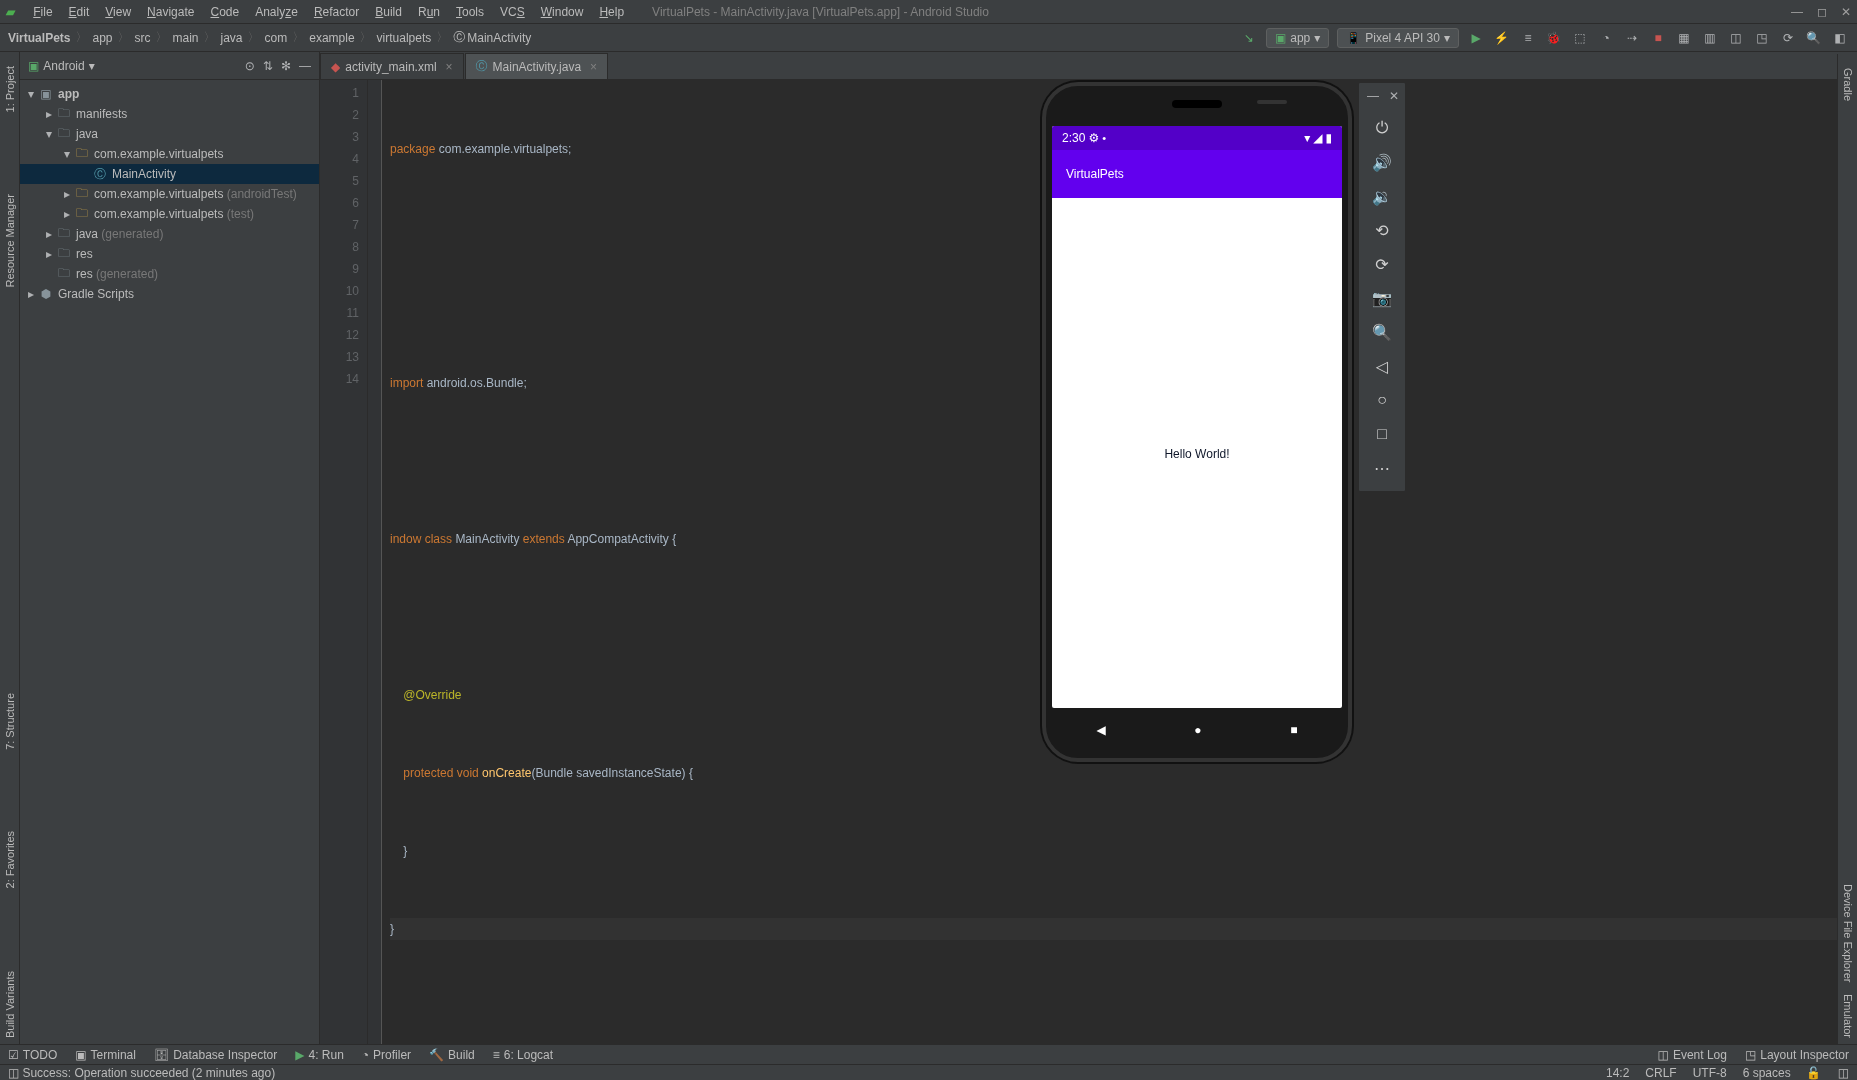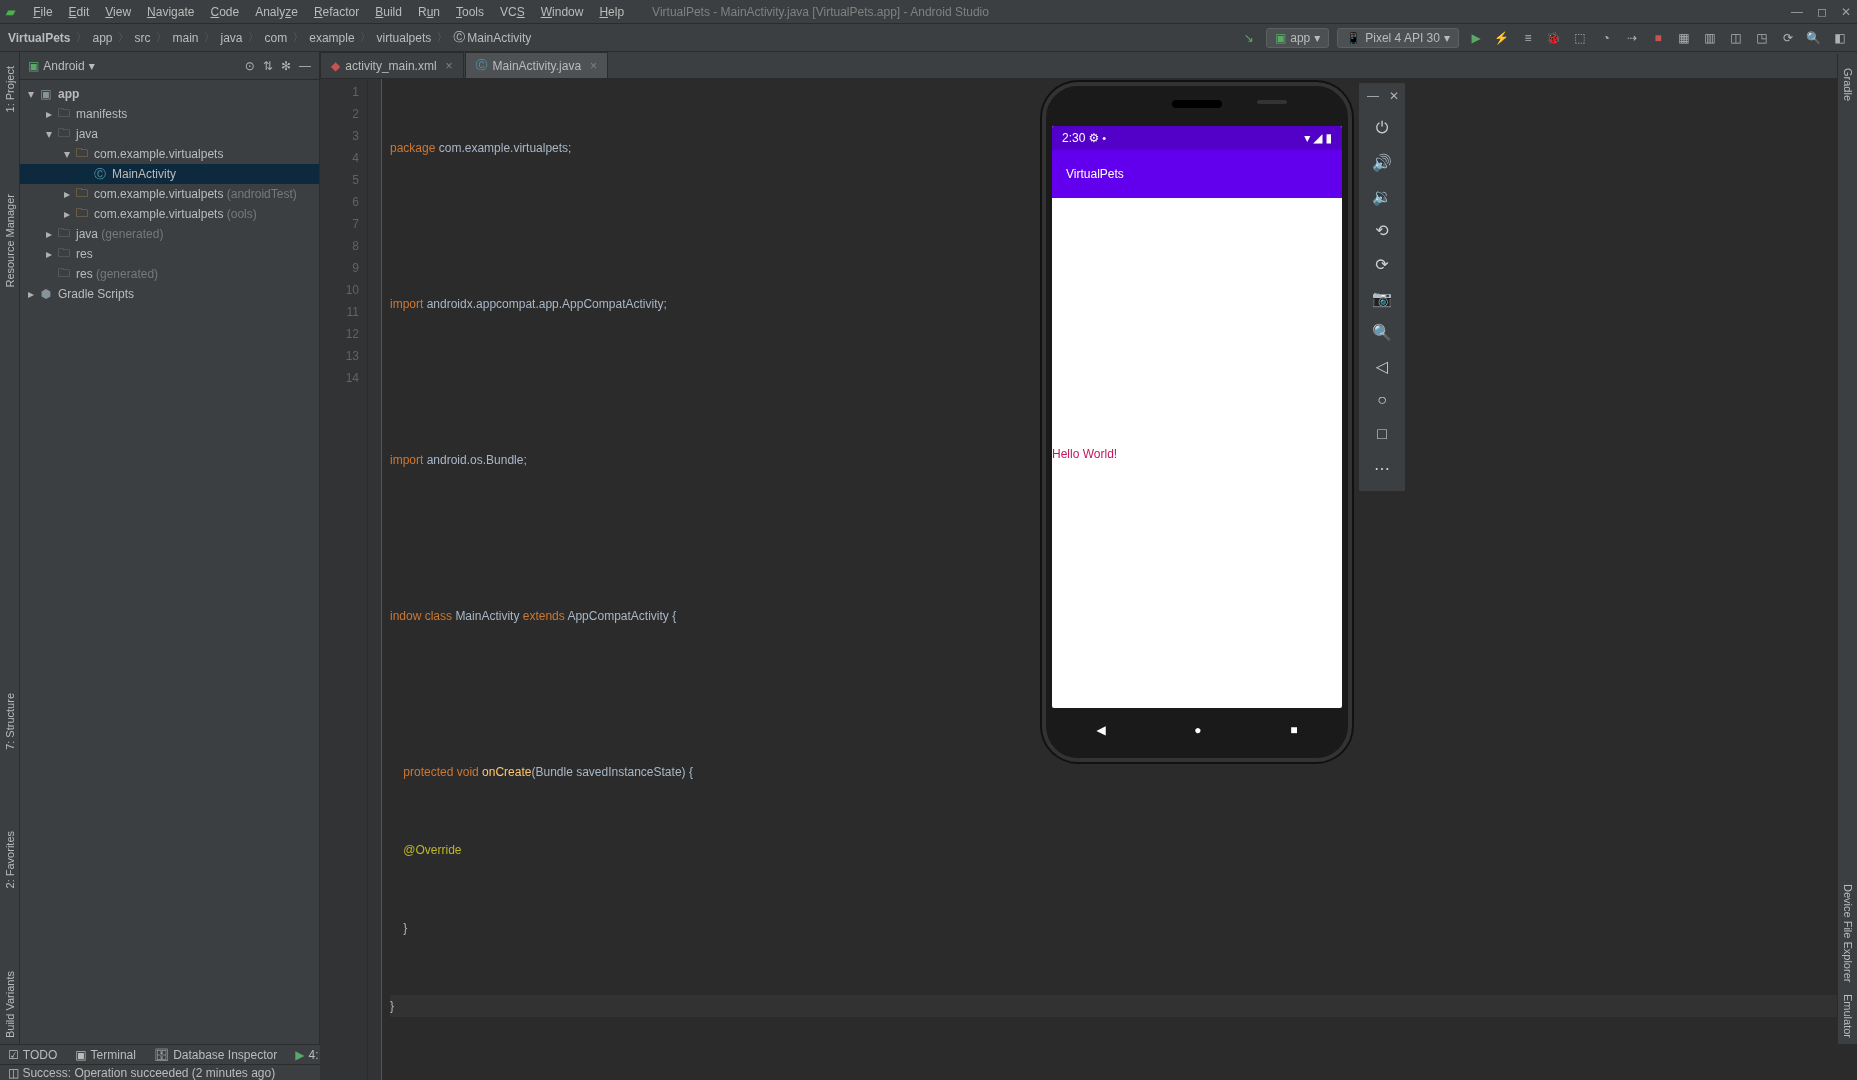--- a/index.html
+++ b/index.html
@@ -52,21 +52,21 @@
 .field{color:#9876aa;font-style:italic;}
 .code-line{height:22px;margin-top:12px;}
 .editor-ann{position:absolute;right:8px;top:4px;color:#3d8b3d;font-size:14px;}
 
 .emulator-panel{position:absolute;left:1042px;top:82px;width:362px;height:680px;display:flex;align-items:flex-start;}
 .device-frame{width:310px;height:680px;background:#1a1a1a;border-radius:36px;border:4px solid #333;position:relative;overflow:hidden;box-shadow:0 0 0 2px #111;}
 .device-screen{position:absolute;left:6px;right:6px;top:40px;bottom:50px;background:#fff;border-radius:2px;overflow:hidden;}
 .status-bar{height:22px;background:#5300c8;color:#fff;display:flex;align-items:center;padding:12px 10px;font-size:11px;}
 .status-bar .right{margin-left:auto;display:flex;gap:3px;}
 .app-bar{height:48px;background:#6200ee;color:#fff;display:flex;align-items:center;padding:0 14px;font-size:17px;font-weight:500;}
-.app-content{height:calc(100% - 70px);display:flex;align-items:center;justify-content:flex-start;color:#be185d;font-size:13px;}
+.app-content{height:calc(100% - 70px);display:flex;align-items:center;justify-content:center;color:#0f172a;font-size:13px;}
 .nav-bar{position:absolute;left:6px;right:6px;bottom:12px;height:32px;display:flex;align-items:center;justify-content:space-around;color:#fff;}
 .notch{position:absolute;top:14px;left:50%;transform:translateX(-50%);width:50px;height:8px;background:#000;border-radius:4px;}
 .speaker{position:absolute;top:14px;left:70%;width:30px;height:4px;background:#333;border-radius:2px;}
 .emulator-sidebar{position:absolute;left:1358px;top:82px;width:48px;background:#3c3f41;border:1px solid #2b2b2b;border-radius:2px;display:flex;flex-direction:column;align-items:center;padding:6px 0;}
 .emu-titlebar{height:18px;width:100%;display:flex;justify-content:flex-end;gap:10px;padding:0 6px;color:#afb1b3;margin-bottom:4px;}
 .emu-btn{width:34px;height:30px;display:flex;align-items:center;justify-content:center;color:#d0d0d0;cursor:pointer;font-size:16px;margin:2px 0;}
 .bottom-tabs{height:20px;background:#3c3f41;border-top:1px solid #2b2b2b;display:flex;align-items:center;padding:0 8px;gap:18px;font-size:11px;}
 .bottom-tabs .bt{display:flex;align-items:center;gap:4px;cursor:pointer;}
 .bottom-tabs .right{margin-left:auto;display:flex;gap:18px;}
 .status-line{height:16px;background:#3c3f41;border-top:1px solid #2b2b2b;display:flex;align-items:center;padding:0 8px;font-size:11px;}
@@ -198,21 +198,21 @@
           <span class="arrow">▾</span>
           <span class="ficon pkg-icon">🗀</span>
           <span>com.example.virtualpets</span>
         </div>
       <div class="tree-node sel" style="padding-left:58px">
           <span class="arrow"></span>
           <span class="ficon class-icon">Ⓒ</span>
           <span>MainActivity</span>
         </div>
       <div class="tree-node" style="padding-left:40px"><span class="arrow">▸</span><span class="ficon pkg-icon">🗀</span><span>com.example.virtualpets</span>&nbsp;<span class="dim">(androidTest)</span></div>
-      <div class="tree-node" style="padding-left:40px"><span class="arrow">▸</span><span class="ficon pkg-icon">🗀</span><span>com.example.virtualpets</span>&nbsp;<span class="dim">(ools)</span></div>
+      <div class="tree-node" style="padding-left:40px"><span class="arrow">▸</span><span class="ficon pkg-icon">🗀</span><span>com.example.virtualpets</span>&nbsp;<span class="dim">(test)</span></div>
       <div class="tree-node" style="padding-left:22px"><span class="arrow">▸</span><span class="ficon folder-icon">🗀</span><span>java</span>&nbsp;<span class="dim">(generated)</span></div>
       <div class="tree-node" style="padding-left:22px">
           <span class="arrow">▸</span>
           <span class="ficon folder-icon">🗀</span>
           <span>res</span>
         </div>
       <div class="tree-node" style="padding-left:22px"><span class="arrow"></span><span class="ficon folder-icon">🗀</span><span>res</span>&nbsp;<span class="dim">(generated)</span></div>
       <div class="tree-node" style="padding-left:4px">
           <span class="arrow">▸</span>
           <span class="ficon folder-icon">⬢</span>
@@ -248,28 +248,27 @@
           <div>10</div>
           <div>11</div>
           <div>12</div>
           <div>13</div>
           <div>14</div>
       </div>
       <div class="fold-gutter"></div>
       <div class="code">
         <div class="code-line"><span class="kw">package</span><span> com.example.virtualpets;</span></div>
         <div class="code-line"></div>
-        <div class="code-line"><span class="kw">import</span><span> androidx.appcompat.app.AppCompatActivity;</span></div>
         <div class="code-line"></div>
         <div class="code-line"><span class="kw">import</span><span> android.os.Bundle;</span></div>
         <div class="code-line"></div>
         <div class="code-line"><span class="kw">indow </span><span class="kw">class </span><span>MainActivity </span><span class="kw">extends </span><span>AppCompatActivity </span><span>{</span></div>
         <div class="code-line"></div>
+        <div class="code-line"><span class="ann">    @Override</span></div>
         <div class="code-line"><span>    </span><span class="kw">protected </span><span class="kw">void </span><span class="fn">onCreate</span><span>(Bundle savedInstanceState) {</span></div>
-        <div class="code-line"><span class="ann">    @Override</span></div>
         <div class="code-line"><span>    }</span></div>
         <div class="code-line currentline"><span>}</span></div>
         <div class="editor-ann">✔</div>
       </div>
     </div>
   </div>
 </div>
 
 <div class="right-side-tabs">
   <div class="vtab" style="transform:none">Gradle</div>

